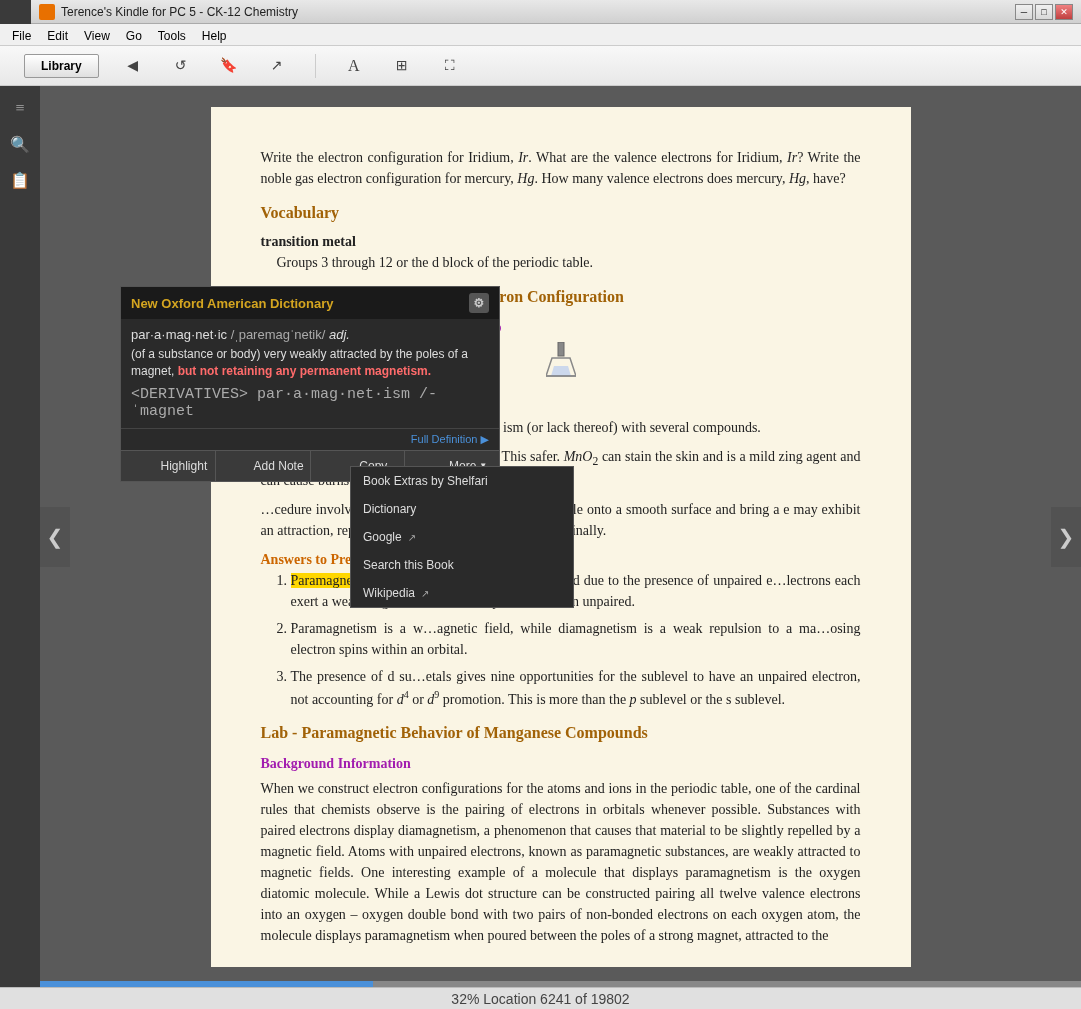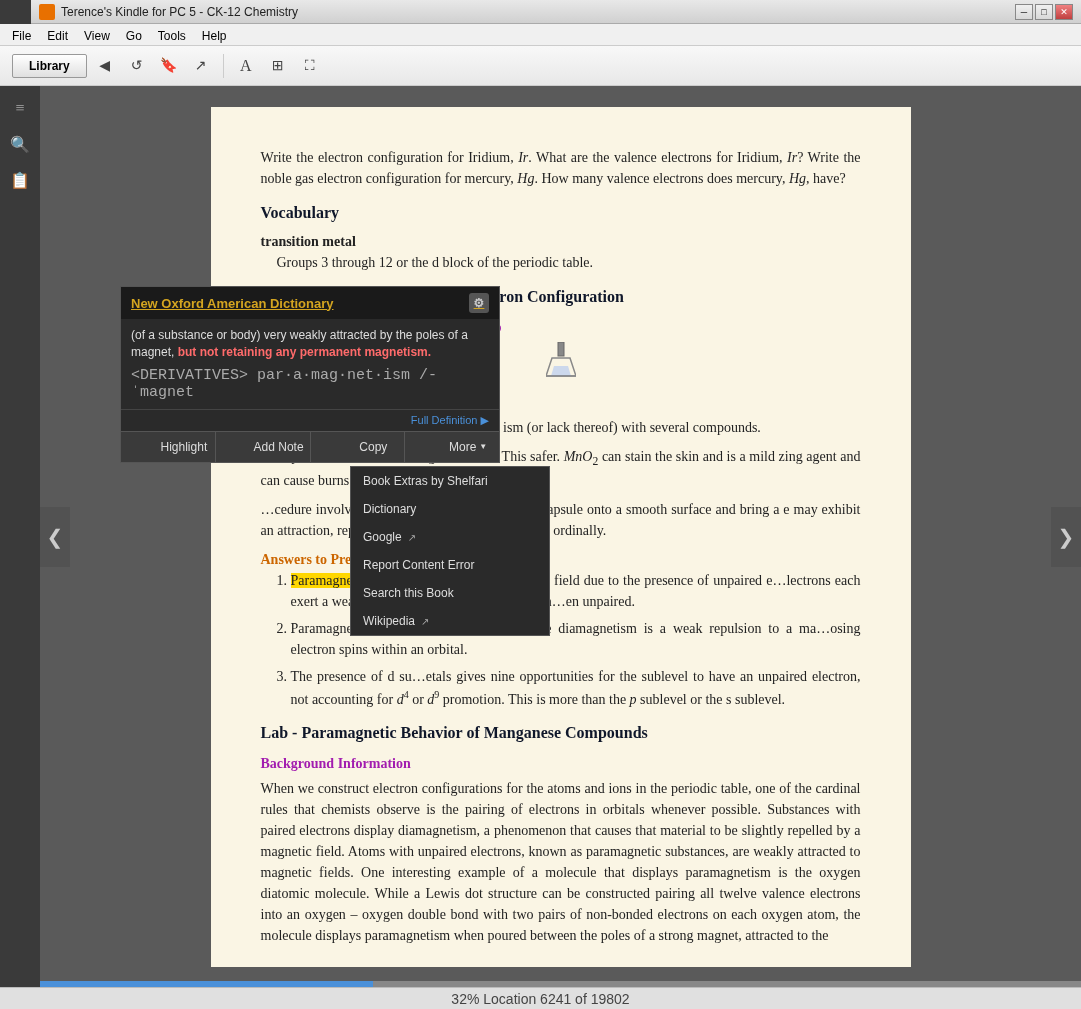--- a/index.html
+++ b/index.html
@@ -56,22 +56,22 @@
       padding: 2px 8px;
       cursor: pointer;
     }
 
     
     #toolbar {
       background: linear-gradient(to bottom, #f8f8f8, #e8e8e8);
       height: 40px;
       display: flex;
       align-items: center;
-      padding: 0 12px;
-      gap: 4px;
+      padding: 0 24px;
+      gap: 20px;
       border-bottom: 1px solid #ccc;
     }
     #library-btn {
       background: linear-gradient(to bottom, #ffffff, #e0e0e0);
       border: 1px solid #999;
       padding: 4px 16px;
       font-family: Arial, sans-serif;
       font-size: 12px;
       font-weight: bold;
       cursor: pointer;
@@ -149,21 +149,21 @@
       line-height: 1.5;
       color: #222;
       overflow: hidden;
       position: relative;
     }
 
     .page-text { margin-bottom: 8px; text-align: justify; }
     .section-heading {
       font-size: 16px;
       font-weight: bold;
-      color: #0f172a;
+      color: #a16207;
       margin: 12px 0 6px 0;
     }
     .sub-heading {
       font-size: 14px;
       font-weight: bold;
       color: #a21caf;
       margin: 8px 0 4px 0;
     }
     .vocab-term { font-weight: bold; }
     .vocab-def { margin-left: 16px; }
@@ -212,21 +212,20 @@
     }
     #dict-header {
       background: #1a1a1a;
       padding: 6px 10px;
       display: flex;
       align-items: center;
       justify-content: space-between;
       color: #d4a520;
       font-size: 13px;
       font-weight: bold;
-      text-decoration: underline;
     }
     #dict-gear {
       width: 20px; height: 20px;
       background: #555;
       border-radius: 3px;
       display: flex; align-items: center; justify-content: center;
       color: #ccc;
       font-size: 12px;
       cursor: pointer;
     }
@@ -277,21 +276,21 @@
     }
     .action-btn:last-child { border-right: none; }
     .more-btn { display: flex; align-items: center; justify-content: center; gap: 3px; }
     .dropdown-arrow { font-size: 8px; }
 
     
     #dropdown-menu {
       position: absolute;
       top: 380px;
       left: 310px;
-      width: 200px;
+      width: 224px;
       background: #2a2a2a;
       border: 1px solid #555;
       z-index: 200;
       font-family: Arial, sans-serif;
       font-size: 12px;
     }
     .dropdown-item {
       padding: 7px 12px;
       color: #ddd;
       cursor: pointer;
@@ -392,20 +391,25 @@
     </div>
 
     <div class="nav-arrow" id="right-arrow">❯</div>
 
     <div id="dict-popup">
       <div id="dict-header">
         <span>New Oxford American Dictionary</span>
         <div id="dict-gear">⚙</div>
       </div>
       <div id="dict-body">
+        <div id="dict-word">
+          <span>par·a·mag·net·ic</span>
+          <span id="dict-phonetic"> <span>/ˌparemagˈnetik/</span></span>
+          <span id="dict-pos">adj.</span>
+        </div>
         <div id="dict-def">
           (of a substance or body) very weakly attracted by the poles of a magnet, <span class="highlight-text">but not retaining any permanent magnetism.</span>
         </div>
         <div id="dict-derivatives">
           &lt;DERIVATIVES&gt; <span>par·a·mag·net·ism /‐ˈmagnet</span>
         </div>
       </div>
       <div id="dict-full-def">Full Definition ▶</div>
 
       <div id="action-bar">
@@ -424,23 +428,20 @@
         <span>Book Extras by Shelfari</span>
       </div>
       <div class="dropdown-item">
         <span>Dictionary</span>
       </div>
       <div class="dropdown-item">
         <span>Google</span>
         <span class="external-icon">↗</span>
       </div>
       <div class="dropdown-item">
-        <span>Report Content Error</span>
-      </div>
-      <div class="dropdown-item">
         <span>Search this Book</span>
       </div>
       <div class="dropdown-item">
         <span>Wikipedia</span>
         <span class="external-icon">↗</span>
       </div>
     </div>
 
   </div>
 </div>

